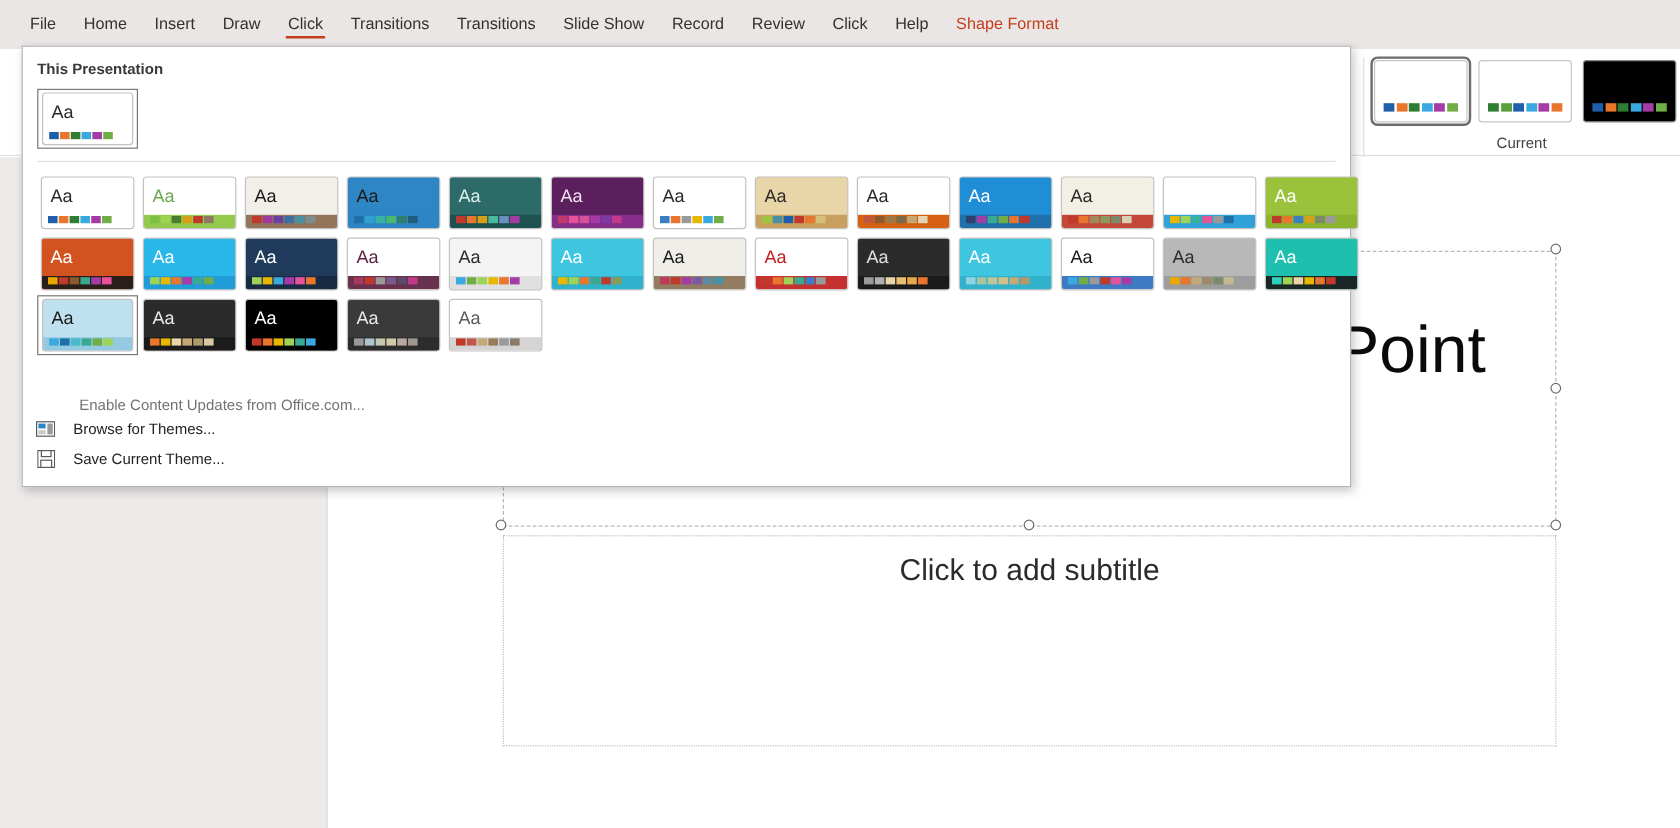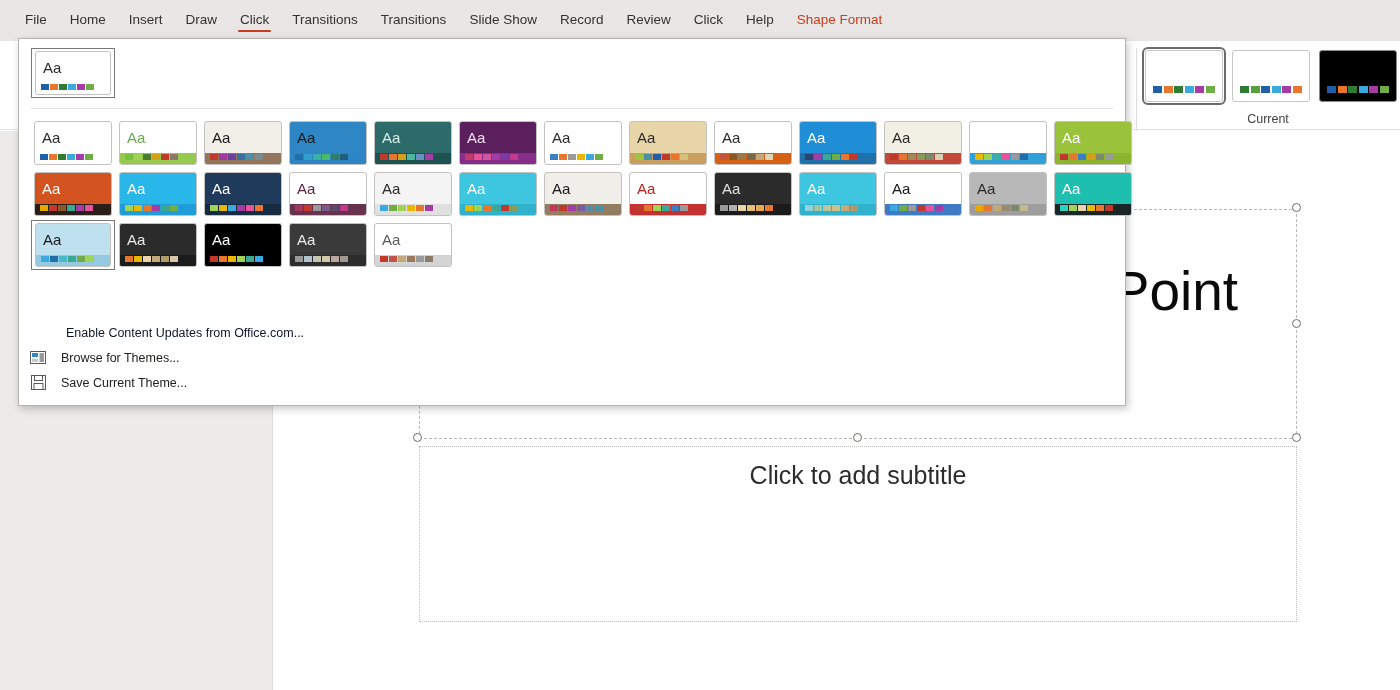--- a/index.html
+++ b/index.html
@@ -111,21 +111,21 @@
   }
   .tswatches i { display: block; width: 8px; height: 6px; }
 
   
   .panel-commands { position: absolute; left: 0; bottom: 10px; width: 100%; }
   .pcmd {
     display: flex; align-items: center;
     height: 25px; padding-left: 10px;
     font-size: 12.5px; color: #24221f;
   }
-  .pcmd.disabled { color: #0f172a; padding-left: 47px; }
+  .pcmd.disabled { color: #737373; padding-left: 47px; align-items: flex-end; }
   .pcmd .pico {
     width: 18px; height: 17px; margin-right: 14px;
     display: flex; align-items: center; justify-content: center;
   }
 
   
   .left-pane {
     position: absolute; left: 0; top: 131px; width: 273px; height: 559px;
     background: #edeaea;
     border-right: 1px solid #dddada;
@@ -235,20 +235,21 @@
     <div class="handle" style="left:139px; top:302px;"></div>
     <div class="handle" style="left:579px; top:302px;"></div>
     <div class="handle" style="left:1018px; top:302px;"></div>
 
     <div class="subtitle-box">
       <div class="subtitle-text">Click to add subtitle</div>
     </div>
   </div>
 
   <div class="themes-panel">
+    <div class="panel-section-label">This Presentation</div>
     <div class="theme-grid" id="this-presentation-grid">
         <div class="theme-row">
           <div class="theme-cell selected">
             <div class="theme-thumb" style="background: rgb(255, 255, 255);">
               <div class="theme-aa" style="color: rgb(43, 43, 43); left: 7px; top: 8px;">Aa</div>
               <div class="tswatches">
                 <i style="background: rgb(31, 95, 169);"></i>
                 <i style="background: rgb(232, 118, 44);"></i>
                 <i style="background: rgb(47, 125, 50);"></i>
                 <i style="background: rgb(58, 169, 224);"></i>

